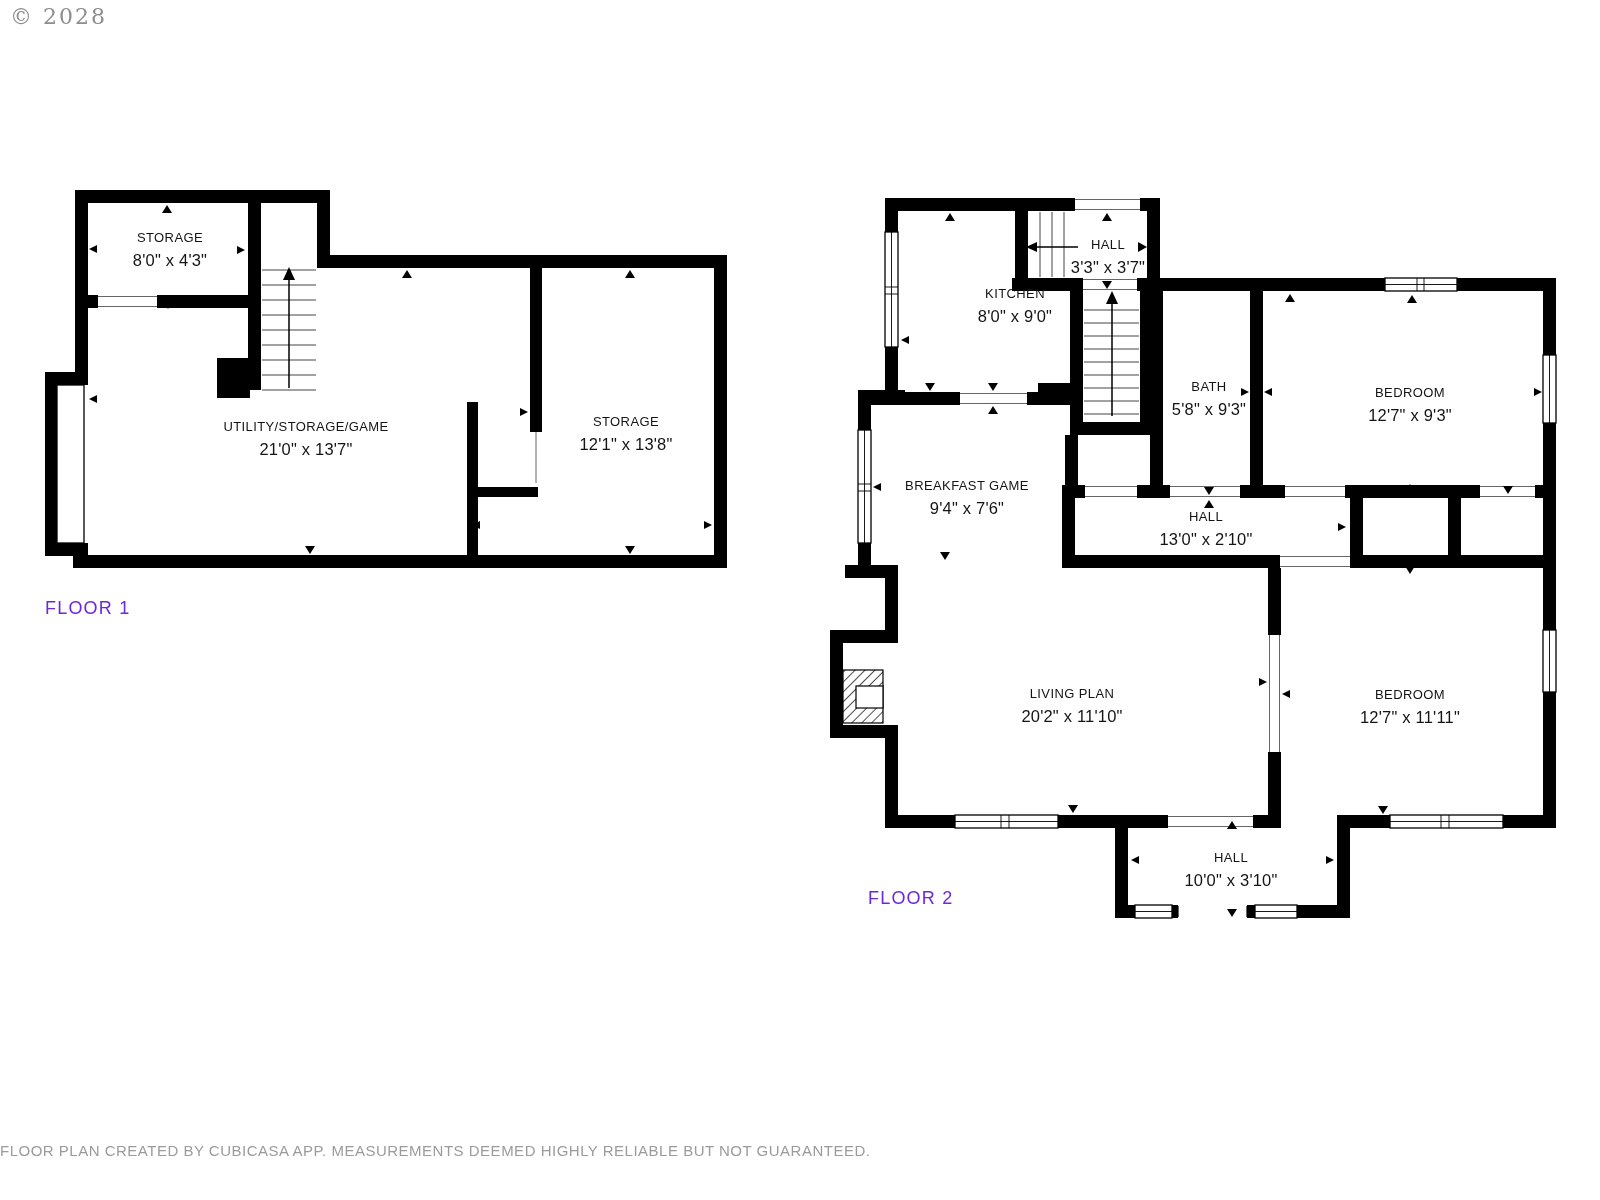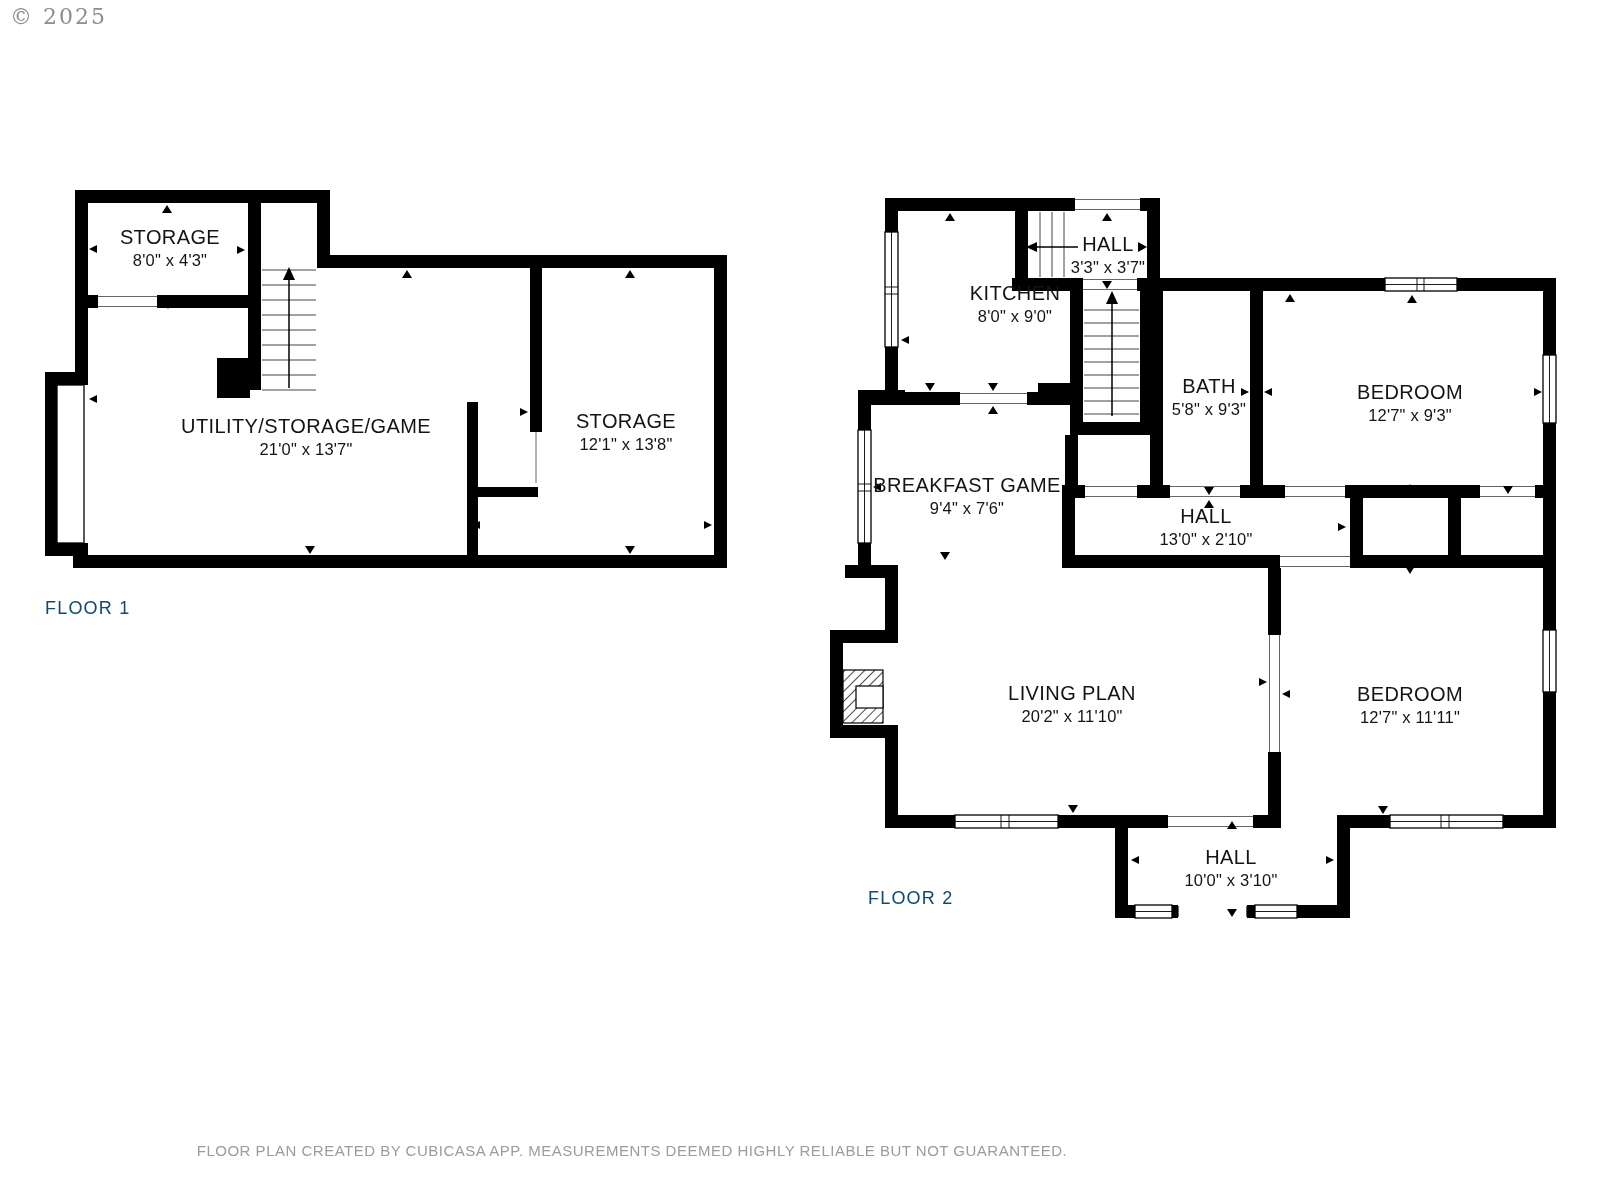--- a/index.html
+++ b/index.html
@@ -12,40 +12,39 @@
   }
   #plan-svg{position:absolute;left:0;top:0;}
   .room-label{
     position:absolute;
     transform:translate(-50%,-50%);
     text-align:center;
     color:#141414;
     white-space:nowrap;
     line-height:23px;
   }
-  .rname{display:block;font-size:20px;letter-spacing:.4px;}
+  .rname{display:block;font-size:13px;letter-spacing:.4px;}
   .rdims{display:block;font-size:16.5px;letter-spacing:.2px;}
   .floor-label{
     position:absolute;
     font-size:18px;
     letter-spacing:1.2px;
-    color:#0c4a6e;
+    color:#6d28d9;
   }
   .copyright{
     position:absolute;
     left:10px;top:4px;
     font-family:"DejaVu Serif", serif;
     font-size:22px;
     color:#8d8d8d;
     letter-spacing:2px;
   }
   .footer-note{
     position:absolute;
     left:0;top:1142px;width:1264px;
-    text-align:center;
     font-size:15px;
     letter-spacing:.5px;
     color:#9b9b9b;
   }
 </style>
 </head>
 <body>
 
 <svg id="plan-svg" width="1600" height="1200" viewBox="0 0 1600 1200">
   <defs>
@@ -243,21 +242,21 @@
       <path d="M1334 860L1326 856L1326 864Z"></path>
       <path d="M1232 917L1227 909L1237 909Z"></path>
       <path d="M1267 682L1259 678L1259 686Z"></path>
       <path d="M1282 694L1290 690L1290 698Z"></path>
       <path d="M1383 814L1378 806L1388 806Z"></path>
       <path d="M1508 494L1503 486L1513 486Z"></path>
     </g>
   </g>
 </svg>
 
-<div class="copyright">© 2025</div>
+<div class="copyright">© 2028</div>
 
 <div class="room-label" style="left:170px;top:249px">
   <span class="rname">STORAGE</span>
   <span class="rdims">8'0" x 4'3"</span>
 </div>
 <div class="room-label" style="left:306px;top:438px">
   <span class="rname">UTILITY/STORAGE/GAME</span>
   <span class="rdims">21'0" x 13'7"</span>
 </div>
 <div class="room-label" style="left:626px;top:433px">

